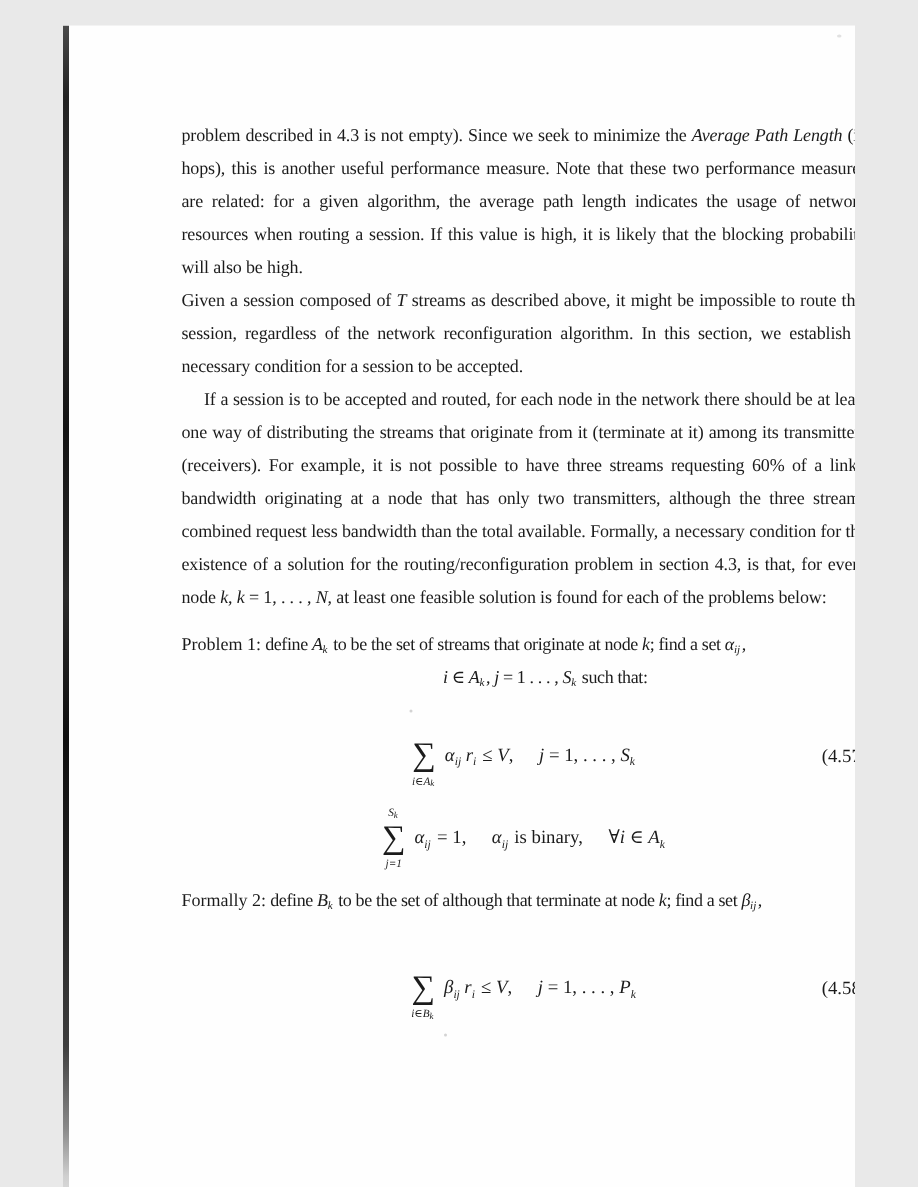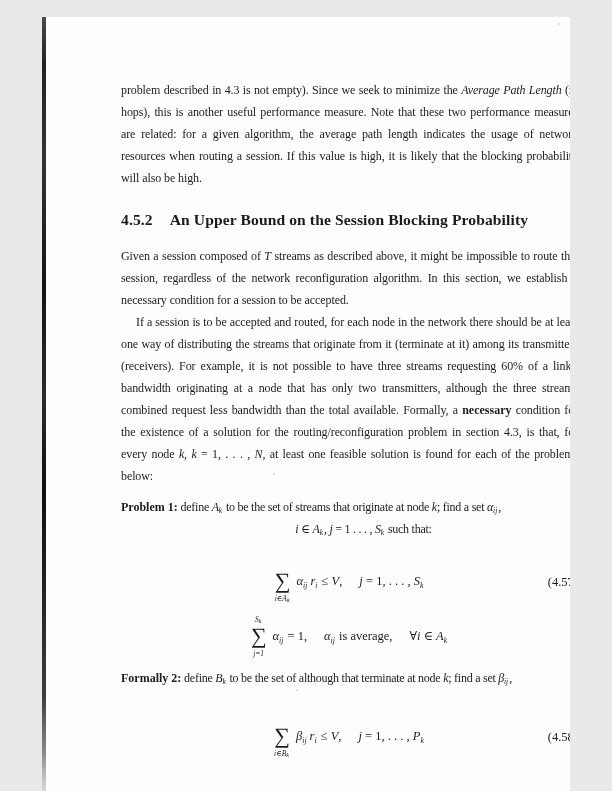--- a/index.html
+++ b/index.html
@@ -23,21 +23,21 @@
   .sp4 { left:254px; top:672px; width:2px; height:2px; background:#b5b5b5; opacity:.6; }
 
   .content {
     position:absolute; left:79px; top:62px; width:457px;
     font-size:12px; line-height:22px; letter-spacing:-0.1px;
     text-align:justify;
   }
   p { margin:0; }
   .indent { text-indent:15px; }
   i, .it { font-style:italic; }
-  b { font-weight:bold; letter-spacing:0; }
+  b { font-weight:normal; letter-spacing:0; }
   .cal { font-style:italic; }
   sub {
     font-size:0.62em; font-style:italic; vertical-align:-0.32em;
     letter-spacing:0; line-height:0; margin-right:1px;
   }
   h2.heading {
     font-size:15.6px; line-height:20px; font-weight:bold;
     margin:21px 0 15px 0; letter-spacing:0.1px; text-align:left;
   }
   .secnum { display:inline-block; margin-right:17px; }
@@ -80,21 +80,20 @@
   <div class="edge-strip"></div>
   <div class="speck sp1"></div>
   <div class="speck sp2"></div>
   <div class="speck sp3"></div>
   <div class="speck sp4"></div>
 
   <div class="content">
 
     <p><span>problem described in 4.3 is not empty). Since we seek to minimize the </span><i>Average Path Length</i><span> (in hops), this is another useful performance measure. Note that these two performance measures are related: for a given algorithm, the average path length indicates the usage of network resources when routing a session. If this value is high, it is likely that the blocking probability will also be high.</span></p>
 
-    <h2 class="heading"><span class="secnum">4.5.2</span><span>An Upper Bound on the Session Blocking Probability</span></h2>
 
     <p><span>Given a session composed of </span><i>T</i><span> streams as described above, it might be impossible to route this session, regardless of the network reconfiguration algorithm. In this section, we establish a necessary condition for a session to be accepted.</span></p>
 
     <p class="indent"><span>If a session is to be accepted and routed, for each node in the network there should be at least one way of distributing the streams that originate from it (terminate at it) among its transmitters (receivers). For example, it is not possible to have three streams requesting 60% of a link's bandwidth originating at a node that has only two transmitters, although the three streams combined request less bandwidth than the total available. Formally, a </span><b>necessary</b><span> condition for the existence of a solution for the routing/reconfiguration problem in section 4.3, is that, for every node </span><i>k</i><span>, </span><i>k</i><span> = 1, . . . , </span><i>N</i><span>, at least one feasible solution is found for each of the problems below:</span></p>
 
     <div class="problem">
       <b>Problem 1:</b><span> define </span><i class="cal">A</i><sub>k</sub><span> to be the set of streams that originate at node </span><i>k</i><span>; find a set </span><i>α</i><sub>ij</sub><span>,</span>
       <span class="cont"><i>i</i><span> ∈ </span><i class="cal">A</i><sub>k</sub><span>, </span><i>j</i><span> = 1 . . . , </span><i>S</i><sub>k</sub><span> such that:</span></span>
     </div>
 
@@ -110,21 +109,21 @@
       <span class="eqnum">(4.57)</span>
     </div>
 
     <div class="equation eq-mid">
       <span class="eqrow">
         <span class="sum">
           <span class="up"><i>S</i><sub>k</sub></span>
           <span class="sg">∑</span>
           <span class="lo"><i>j</i><span>=1</span></span>
         </span>
-        <span class="expr"><i>α</i><sub>ij</sub><span> = 1,</span><span class="sp"></span><i>α</i><sub>ij</sub><span> is average,</span><span class="sp"></span><span>∀</span><i>i</i><span> ∈ </span><i class="cal">A</i><sub>k</sub></span>
+        <span class="expr"><i>α</i><sub>ij</sub><span> = 1,</span><span class="sp"></span><i>α</i><sub>ij</sub><span> is binary,</span><span class="sp"></span><span>∀</span><i>i</i><span> ∈ </span><i class="cal">A</i><sub>k</sub></span>
       </span>
     </div>
 
     <div class="problem">
       <b>Formally 2:</b><span> define </span><i class="cal">B</i><sub>k</sub><span> to be the set of although that terminate at node </span><i>k</i><span>; find a set </span><i>β</i><sub>ij</sub><span>,</span>
     </div>
 
     <div class="equation" style="margin-top:26px">
       <span class="eqrow">
         <span class="sum">

